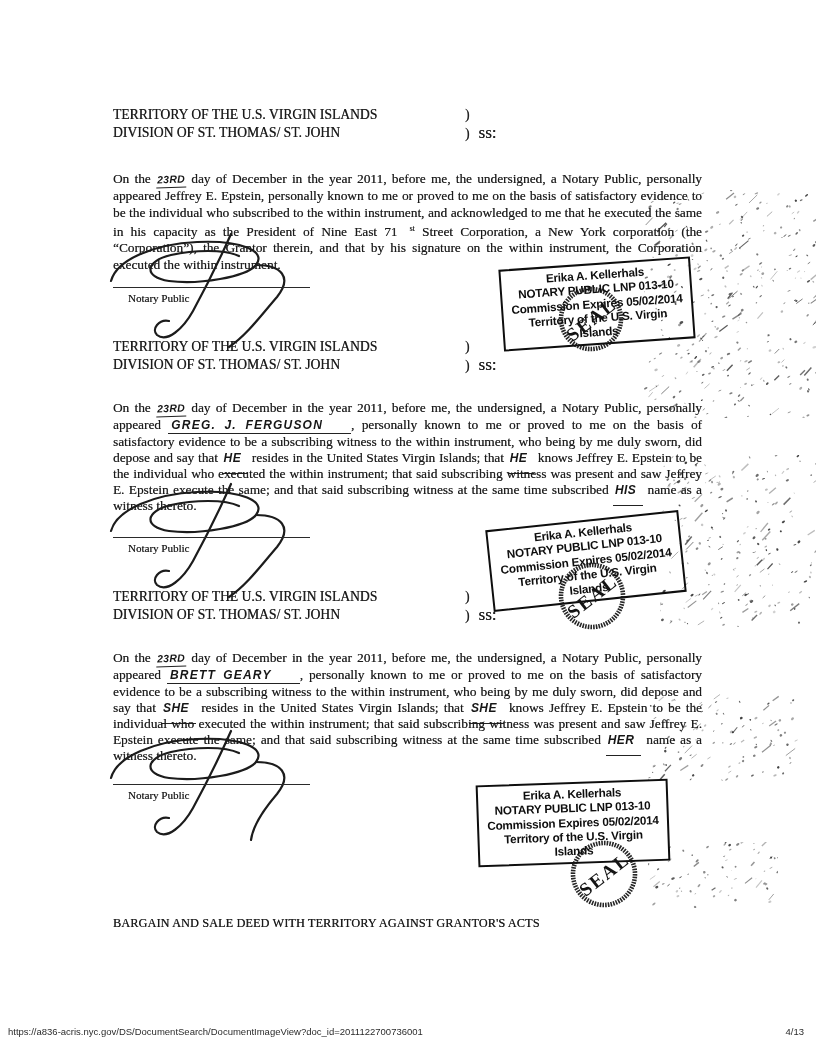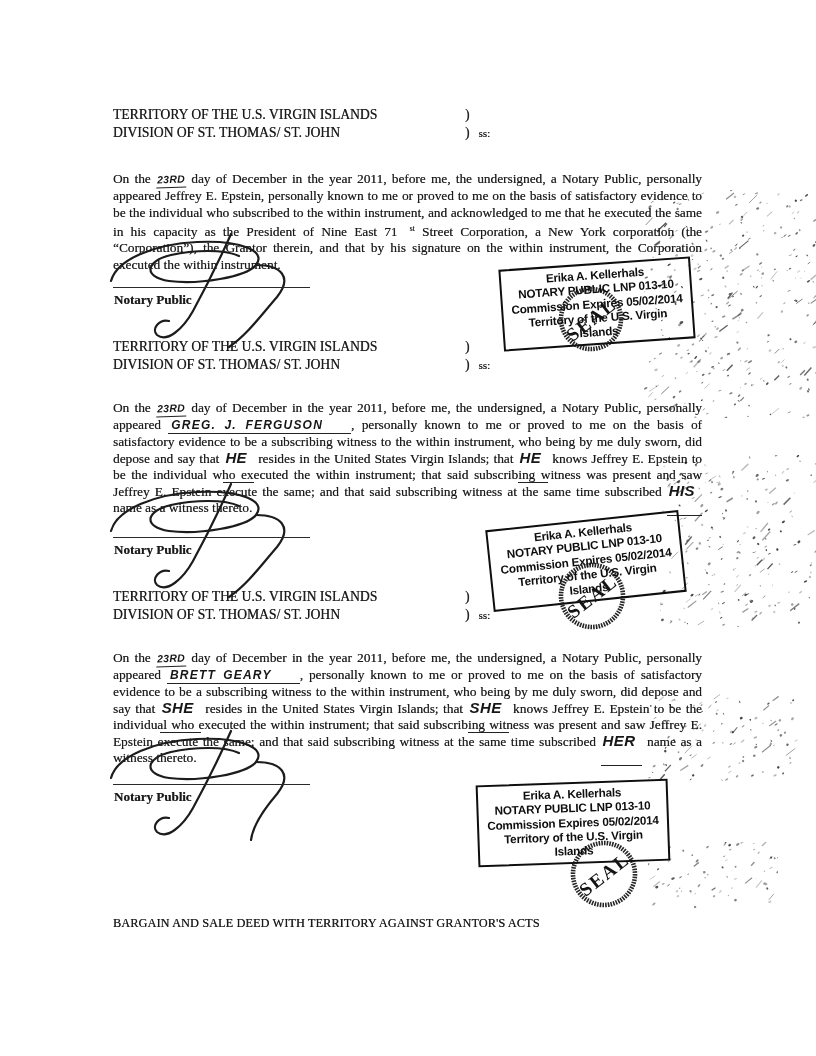--- a/index.html
+++ b/index.html
@@ -4,39 +4,39 @@
 <style>
   html,body{margin:0;padding:0;background:#ffffff;}
   .page{
     position:relative;width:816px;height:1056px;background:#fff;overflow:hidden;
     font-family:"Liberation Serif",serif;color:#1b1b1b;
   }
   
   .heading{position:absolute;left:113px;width:480px;font-size:13.6px;line-height:17.6px;
     text-shadow:0.3px 0 0 rgba(25,25,25,0.75);}
   .h-row{display:grid;grid-template-columns:352px 1fr;}
-  .h-ss .ss-txt{margin-left:9px;font-size:11px;}
+  .h-ss .ss-txt{margin-left:9px;font-size:17px;}
   
   .para{position:absolute;left:113px;width:589px;text-align:justify;
     font-size:13.3px;line-height:16.15px;text-shadow:0.25px 0 0 rgba(25,25,25,0.65);}
   .hand{font-family:"Liberation Sans",sans-serif;font-weight:bold;font-style:italic;
     color:#161616;white-space:nowrap;text-shadow:none;}
   .hand-day{font-size:10.5px;letter-spacing:0.3px;border-bottom:1.6px solid #222;
     display:inline-block;transform:rotate(-2deg);padding:0 1px;}
   .hand-name{font-size:12px;letter-spacing:1.2px;text-transform:uppercase;
     border-bottom:1.4px solid #222;padding:0 28px 1px 3px;}
-  .hand-word{font-size:15px;letter-spacing:0.4px;text-transform:uppercase;
-    border-bottom:1.4px solid #222;padding:0 7px 16px 2px;margin-top:24px;}
+  .hand-word{font-size:12px;letter-spacing:0.4px;text-transform:uppercase;
+    border-bottom:1.4px solid #222;padding:0 7px 8px 2px;margin-top:24px;}
   sup{font-size:8px;padding-left:12px;}
   
   .sig{position:absolute;left:113px;width:200px;z-index:4;}
   .sig-line{position:absolute;left:0;top:0;width:197px;border-top:1.7px solid #2a2a2a;}
   .sig svg{position:absolute;left:-10px;top:-56px;overflow:visible;}
-  .notary-label{position:absolute;left:1px;top:5px;font-size:13px;
-    text-shadow:0.25px 0 0 rgba(25,25,25,0.65);white-space:nowrap;font-weight:bold;}
+  .notary-label{position:absolute;left:15px;top:5px;font-size:11px;
+    text-shadow:0.25px 0 0 rgba(25,25,25,0.65);white-space:nowrap;}
   
   .stamp{position:absolute;z-index:5;border:2.6px solid #0e0e0e;background:transparent;
     padding:3px 5px 4px 5px;text-align:center;
     font-family:"Liberation Sans",sans-serif;font-weight:700;font-size:11.7px;
     line-height:14.3px;letter-spacing:-0.2px;color:#0e0e0e;}
   .seal{position:absolute;z-index:6;overflow:visible;}
   .seal text{font-family:"Liberation Serif",serif;font-weight:bold;letter-spacing:2px;}
   
   .speckle{position:absolute;z-index:2;}
   
@@ -871,14 +871,18 @@
       <line x1="45.746908083440225" y1="24.5134957928739" x2="50.83905645225025" y2="20.331037606118578" stroke="#1a1a1a" stroke-width="1.46" opacity="0.51"></line>
       <line x1="19.981511495998834" y1="19.93388518967381" x2="23.33606198866641" y2="16.575733860734243" stroke="#1a1a1a" stroke-width="1.22" opacity="0.32"></line>
       <line x1="77.01623421954747" y1="0.9384834128145516" x2="86.04116763493495" y2="-6.780980487930401" stroke="#1a1a1a" stroke-width="1.17" opacity="0.66"></line>
       <line x1="97.02334322828024" y1="41.290431450722004" x2="104.14540850228049" y2="35.72551017796913" stroke="#1a1a1a" stroke-width="1.05" opacity="0.50"></line>
       <line x1="103.06223729302279" y1="23.8728010234762" x2="106.437414149876" y2="19.911025405072795" stroke="#1a1a1a" stroke-width="1.54" opacity="0.45"></line>
       <line x1="92.71808528002262" y1="1.451645295811652" x2="99.69889227017603" y2="-4.186107255494947" stroke="#1a1a1a" stroke-width="1.59" opacity="0.29"></line>
     </svg>
 
   <div class="doc-title">BARGAIN AND SALE DEED WITH TERRITORY AGAINST GRANTOR'S ACTS</div>
 
+  <div class="footer">
+    <span>https://a836-acris.nyc.gov/DS/DocumentSearch/DocumentImageView?doc_id=2011122700736001</span>
+    <span>4/13</span>
+  </div>
 
 </div>
 
 </body></html>

